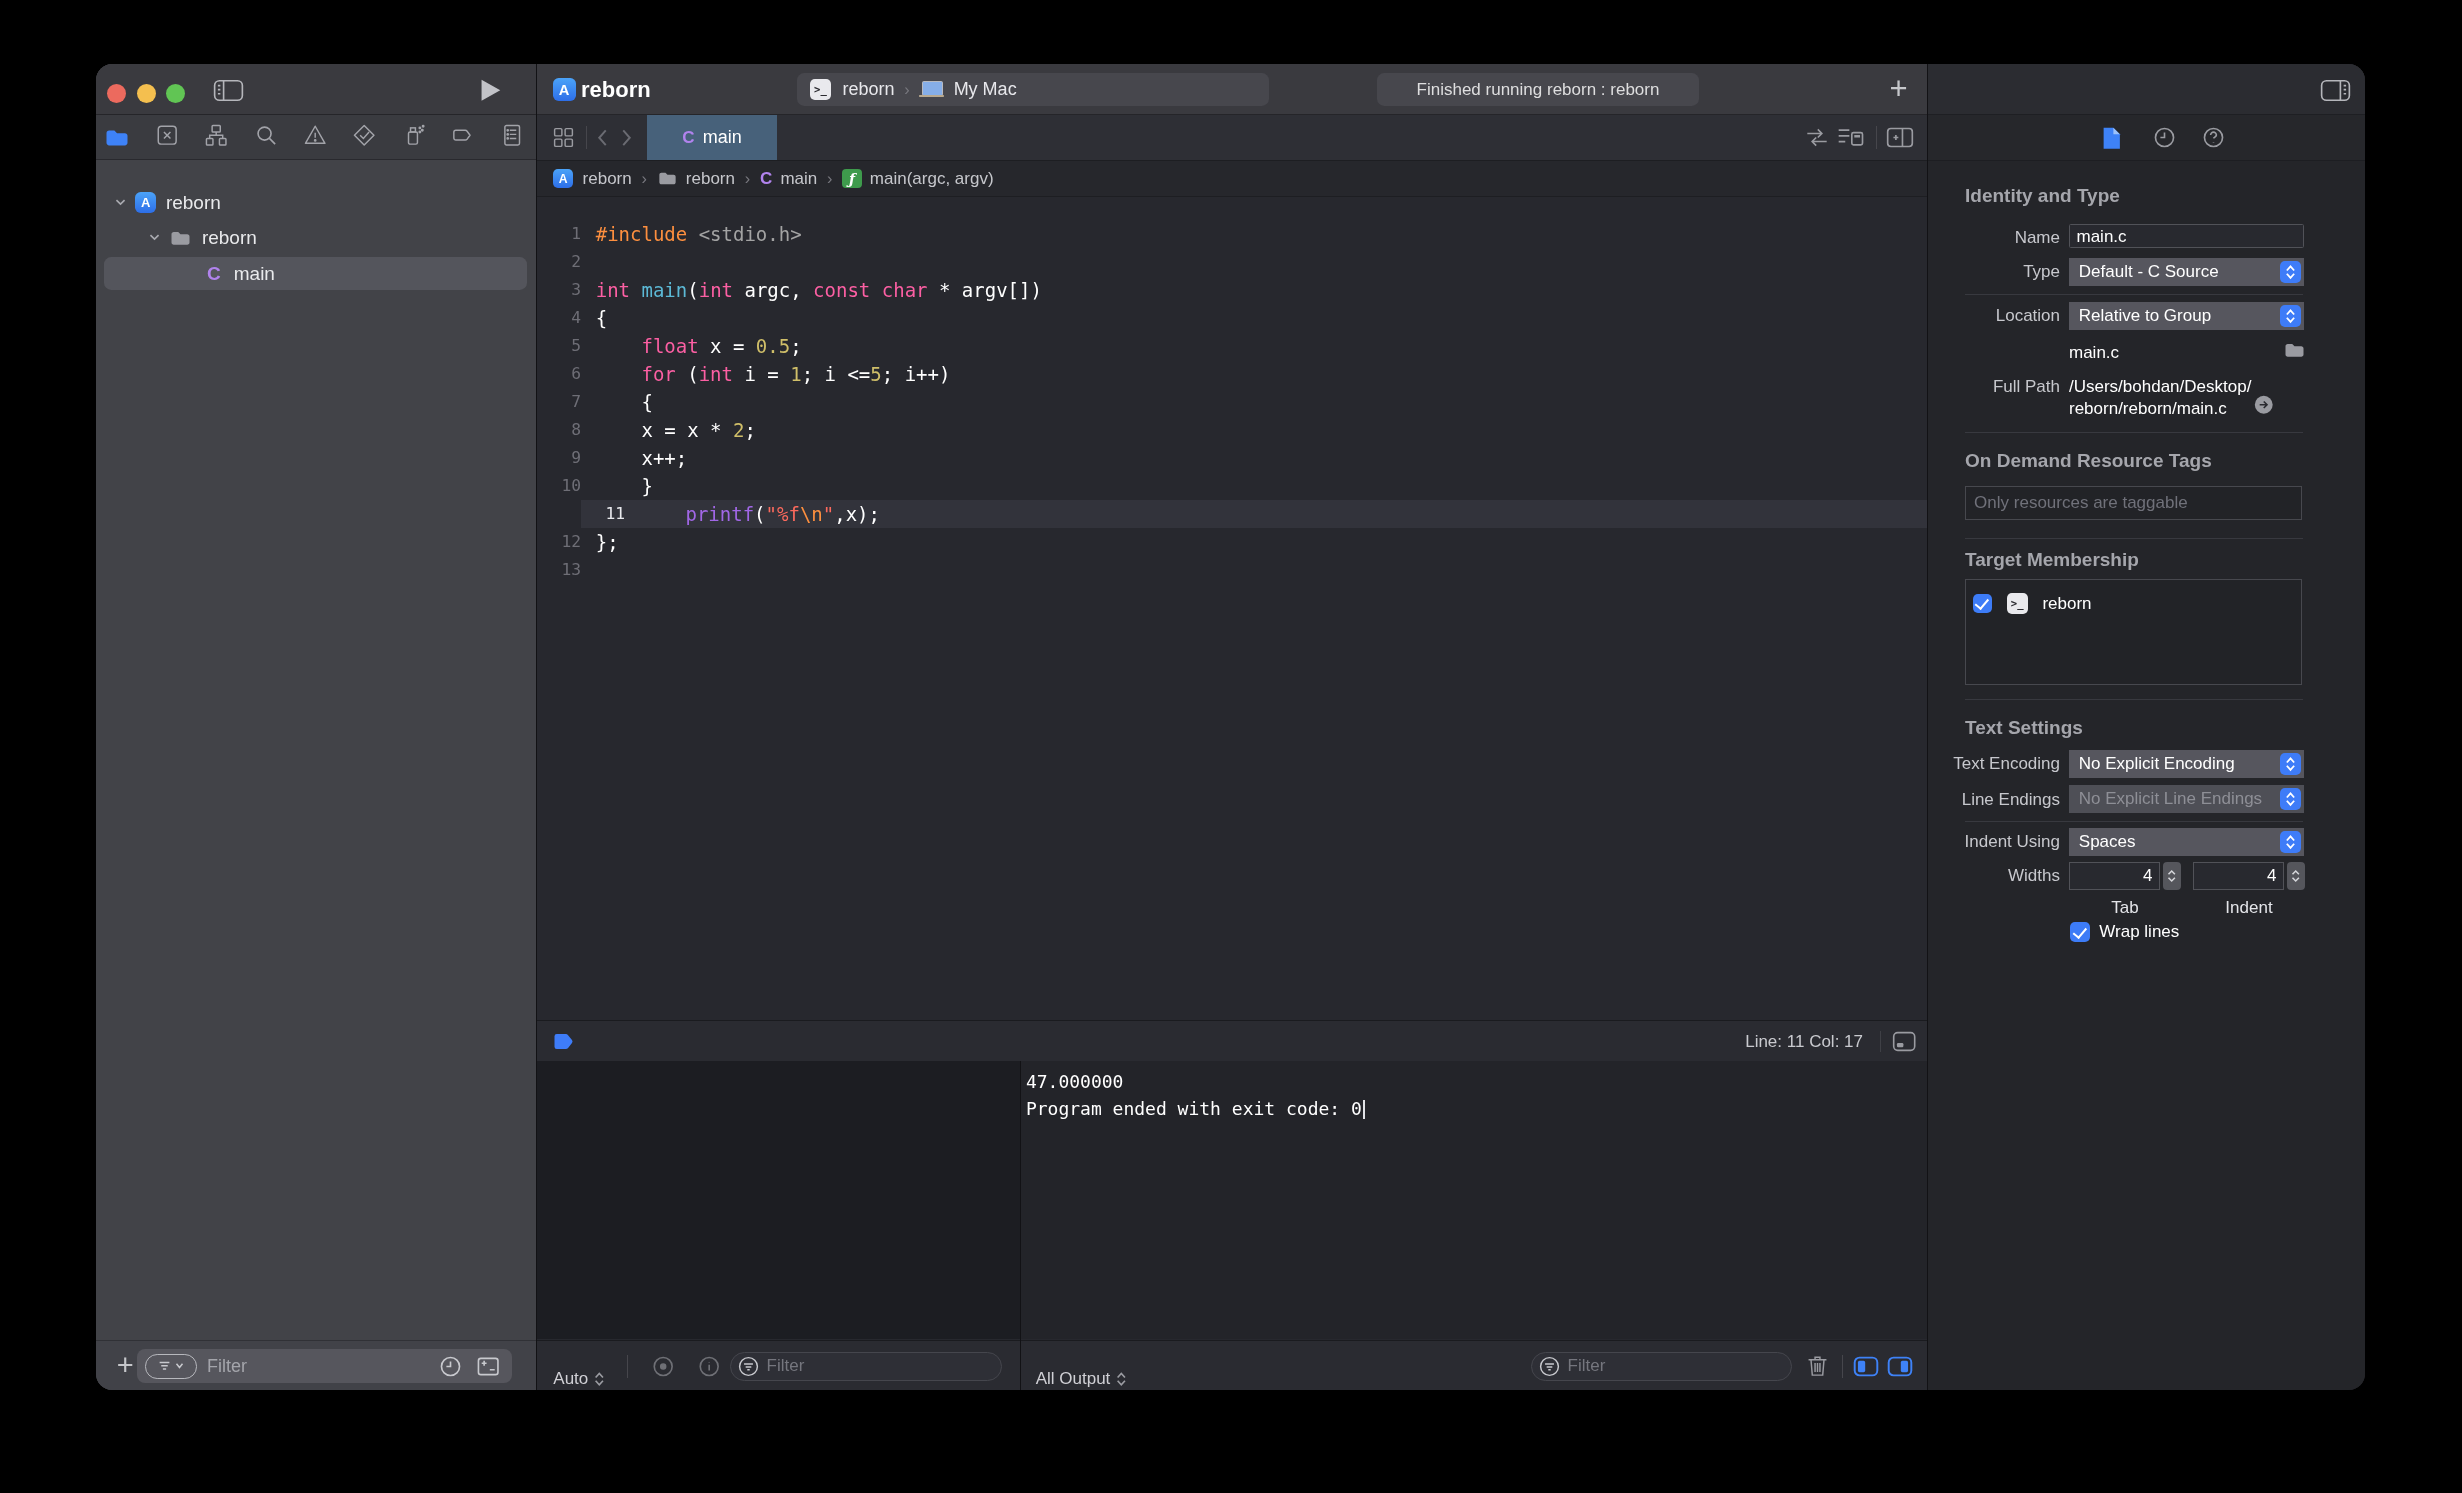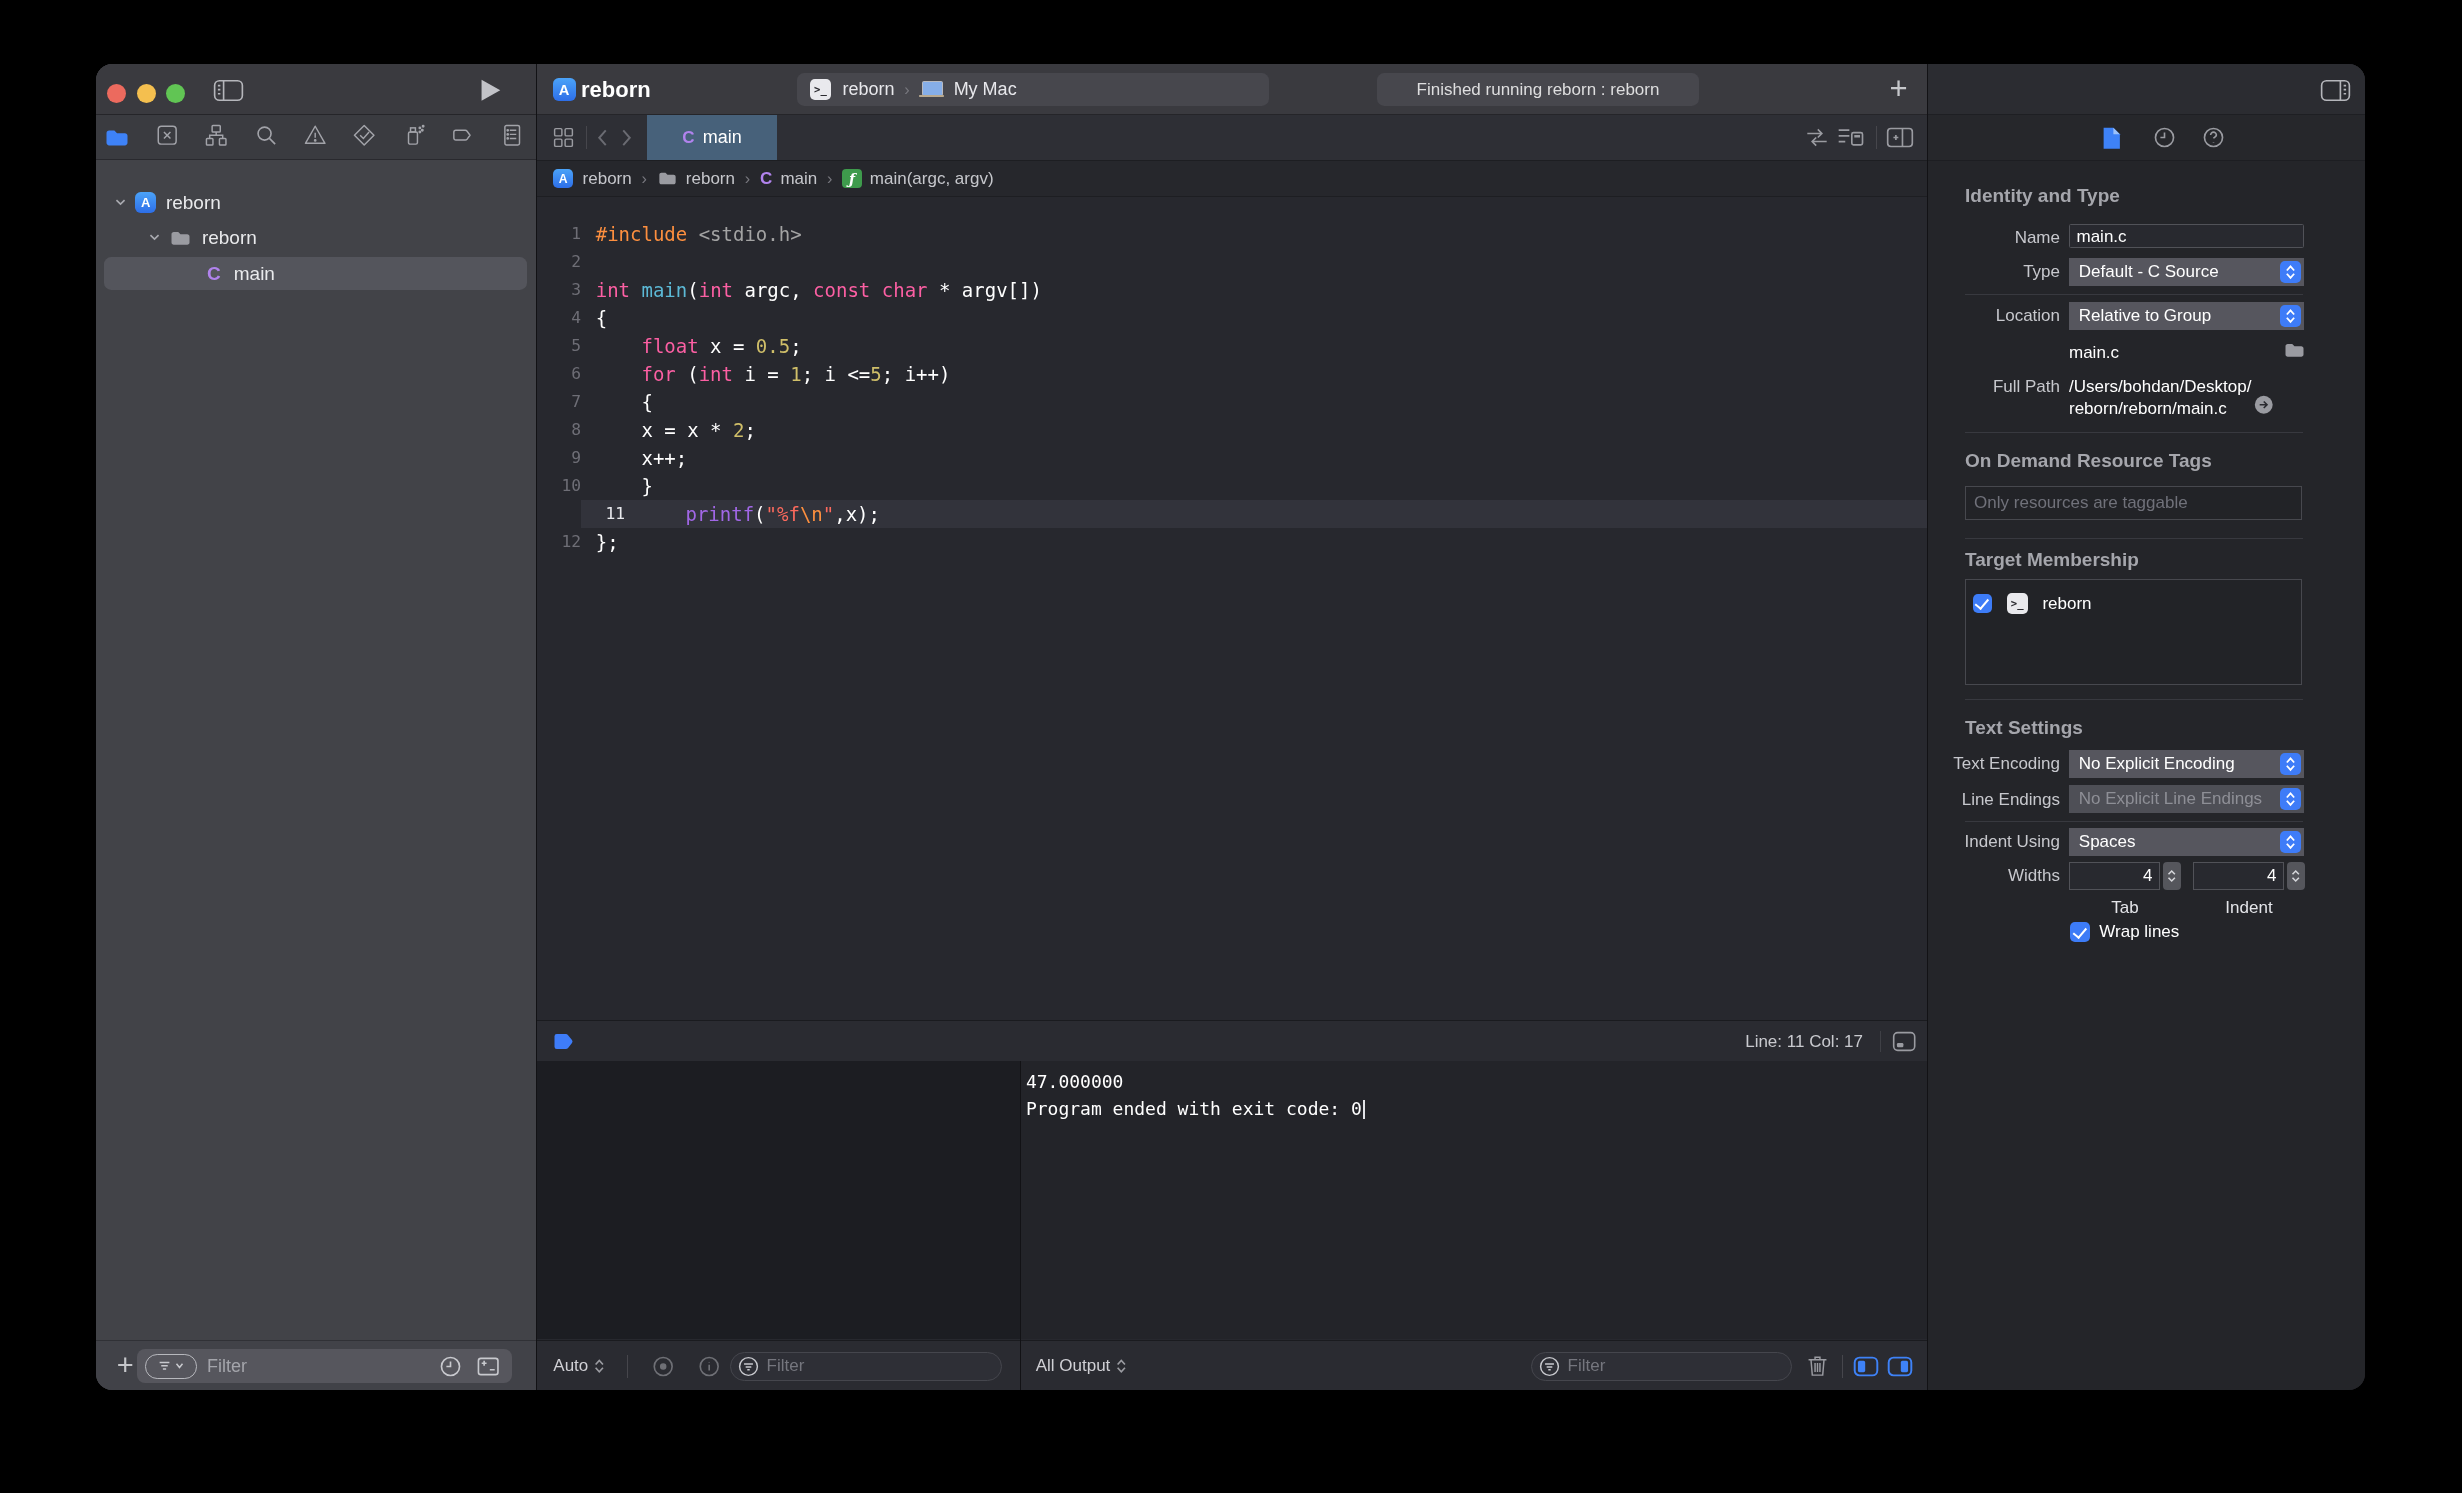--- a/index.html
+++ b/index.html
@@ -77,21 +77,21 @@
   .dbg-sep{position:absolute;right:47px;top:9.8px;width:0.8px;height:21px;background:#3f4046;}
 
   
   .ed-vars{position:absolute;left:0;top:997px;width:484px;height:278px;background:#1c1d22;}
   .ed-console{position:absolute;left:484px;top:997px;width:906px;height:278px;background:#232429;
      padding:6.5px 0 0 4.9px;box-sizing:border-box;font-family:"DejaVu Sans Mono",monospace;
      font-weight:normal;color:#fff;font-size:18px;line-height:27px;}
   .cursor{display:inline-block;width:2.4px;height:19.5px;background:#e2e3e7;vertical-align:middle;margin-left:0.8px;}
   .vars-footer{position:absolute;left:0;top:1276px;width:484px;height:50px;background:#2a2b31;border-top:0.8px solid #1a1b1f;}
   .console-footer{position:absolute;left:484px;top:1276px;width:906px;height:50px;background:#2a2b31;border-top:0.8px solid #1a1b1f;}
-  .scope-label{position:absolute;top:0;height:50px;display:flex;align-items:center;gap:6px;color:#D0D0D5;font-size:17px;}
+  .scope-label{position:absolute;top:13px;height:50px;display:flex;align-items:center;gap:6px;color:#D0D0D5;font-size:17px;}
   .fpill{position:absolute;top:10.6px;height:29px;border-radius:14.7px;background:#2e2f36;border:0.8px solid #45464d;
      display:flex;align-items:center;color:#75767e;font-size:17px;gap:8.1px;box-sizing:border-box;padding-left:6.5px;}
 
   
   .tree-row{position:absolute;left:0;width:440px;height:31px;display:flex;align-items:center;color:#E9EAEC;font-size:19px;}
   .tree-sel{position:absolute;left:8.1px;top:193px;width:423px;height:33px;background:#54555c;border-radius:7.3px;}
   .tree-chev{width:13px;height:13px;flex:none;}
   .folder-glyph{flex:none;}
   .nav-appicon{width:21px;height:21px;border-radius:5.7px;flex:none;
      background:linear-gradient(#4BA3F8,#2D6EE8);color:#fff;font-weight:bold;font-size:13px;
@@ -397,20 +397,24 @@
               <span class="ct"><span style="color: rgb(255, 255, 255);">    }</span></span>
             </div>
             <div class="code-line current">
               <span class="ln">11</span>
               <span class="ct"><span style="color: rgb(255, 255, 255);">    </span><span style="color: rgb(161, 103, 230);">printf</span><span style="color: rgb(255, 255, 255);">(</span><span style="color: rgb(252, 106, 93);">"%f</span><span style="color: rgb(253, 143, 63);">\n</span><span style="color: rgb(252, 106, 93);">"</span><span style="color: rgb(255, 255, 255);">,x);</span></span>
             </div>
             <div class="code-line">
               <span class="ln">12</span>
               <span class="ct"><span style="color: rgb(255, 255, 255);">};</span></span>
             </div>
+            <div class="code-line">
+              <span class="ln">13</span>
+              <span class="ct"></span>
+            </div>
           </div>
     </div>
 
     <div class="ed-debugbar">
       <span class="icon-btn" style="left:14.7px;top:9.8px">
         <svg width="23" height="21" viewBox="0 0 30 28" fill="#3E7CF8">
           <path d="M6 4h12a4 4 0 013.1 1.5l5.2 6.6a3 3 0 010 3.8l-5.2 6.6A4 4 0 0118 24H6a3 3 0 01-3-3V7a3 3 0 013-3z"></path>
         </svg>
       </span>
       <span class="linecol">Line: 11 Col: 17</span>

